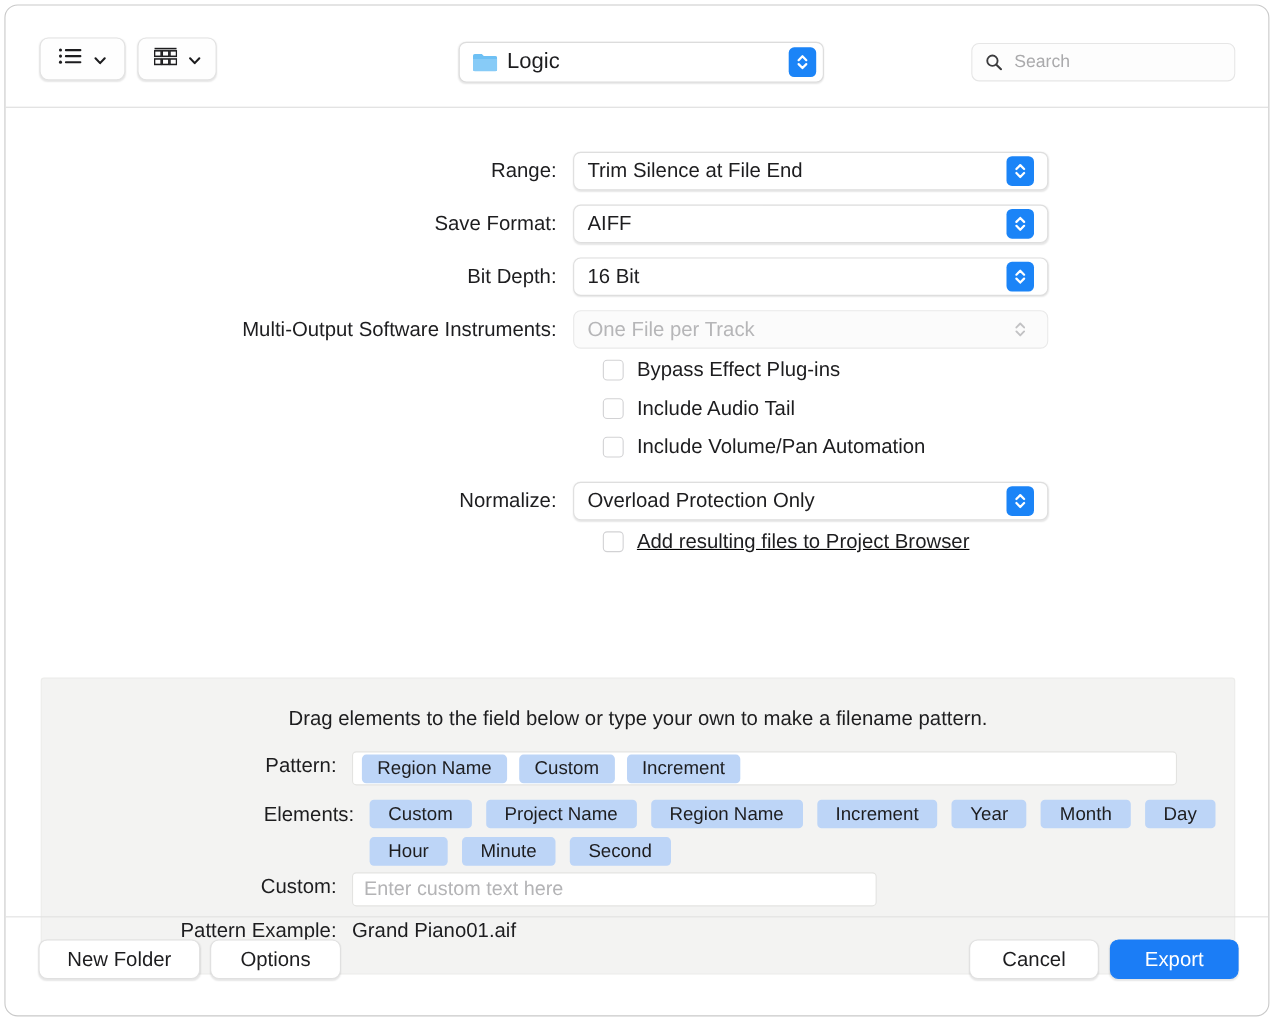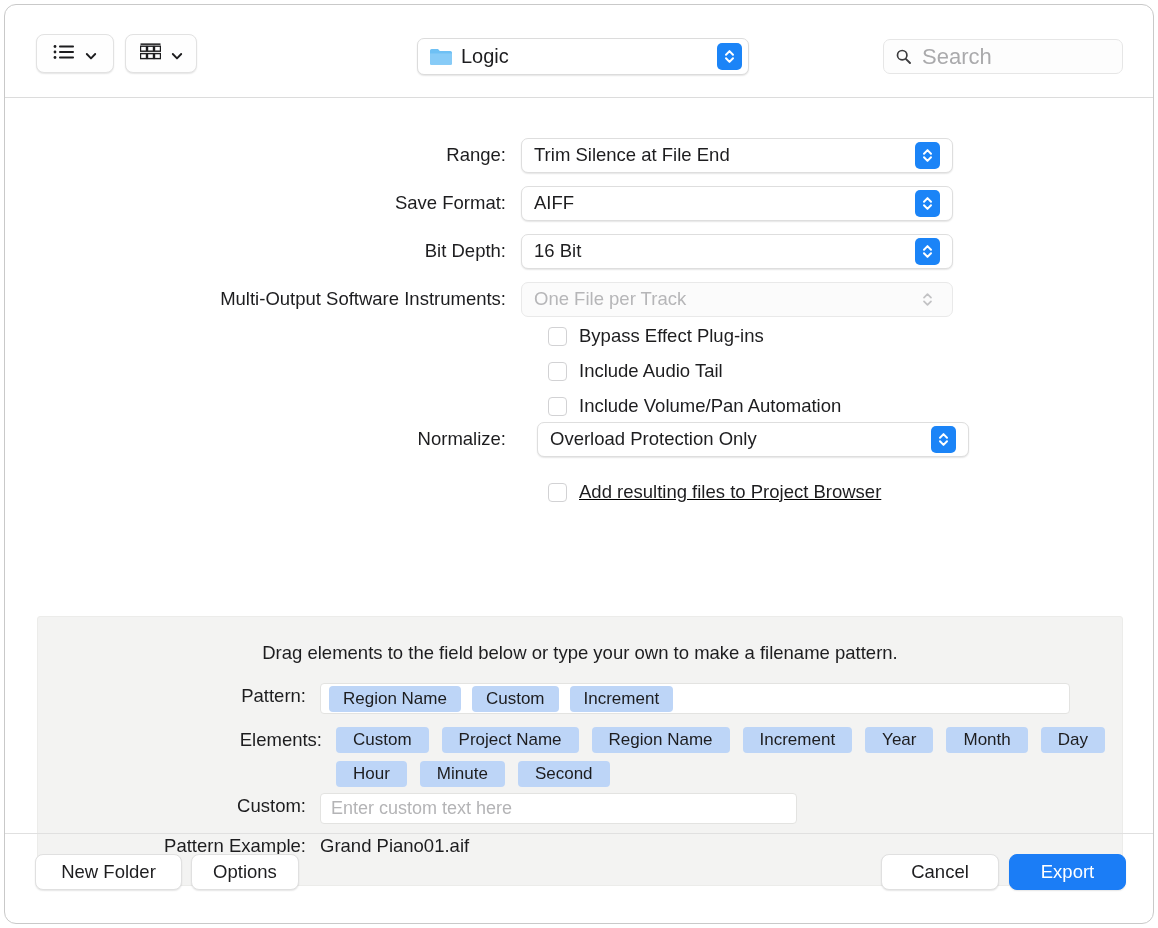--- a/index.html
+++ b/index.html
@@ -109,21 +109,21 @@
     background: #fdfdfd;
     border: 1px solid #e6e6e6;
     border-radius: 7px;
     box-sizing: border-box;
     display: flex;
     align-items: center;
     padding-left: 12px;
   }
   .search-icon { width: 15px; height: 15px; flex: 0 0 auto; }
   .search-text {
-    font-size: 22px;
+    font-size: 16px;
     color: #aaaaac;
     margin-left: 11px;
   }
 
   
   .content {
     position: relative;
     height: 735px;
   }
 
@@ -303,21 +303,21 @@
     display: flex;
     align-items: center;
     justify-content: center;
     font-size: 18.5px;
     background: #ffffff;
     border: 1px solid #e0e0e0;
     color: #1d1d1f;
     box-shadow: 0 1px 1.5px rgba(0,0,0,0.10);
   }
   .btn.new-folder { left: 30px; width: 147px; }
-  .btn.options    { left: 186px; width: 108px; }
+  .btn.options    { left: 186px; width: 119px; }
   .btn.cancel     { left: 876px; width: 118px; }
   .btn.export {
     left: 1004px;
     width: 117px;
     background: #1b7df6;
     border-color: #1b7df6;
     color: #ffffff;
   }
 </style>
 </head>
@@ -452,21 +452,21 @@
     </div>
     <div class="cbrow" style="top:262px;">
       <span class="checkbox"></span>
       <span class="cblabel">Include Audio Tail</span>
     </div>
     <div class="cbrow" style="top:297px;">
       <span class="checkbox"></span>
       <span class="cblabel">Include Volume/Pan Automation</span>
     </div>
 
-    <div class="row" style="top:324px;gap:16px;">
+    <div class="row" style="top:340px;">
       <div class="lbl">Normalize:</div>
       <div class="popup">
         <span class="popup-val">Overload Protection Only</span>
         <span class="stepper">
           <svg width="13" height="17" viewBox="0 0 13 17">
             <path d="M3 6.7 L6.5 3.1 L10 6.7" stroke="#ffffff" stroke-width="2" fill="none" stroke-linecap="round" stroke-linejoin="round"></path>
             <path d="M3 10.3 L6.5 13.9 L10 10.3" stroke="#ffffff" stroke-width="2" fill="none" stroke-linecap="round" stroke-linejoin="round"></path>
           </svg>
         </span>
       </div>

